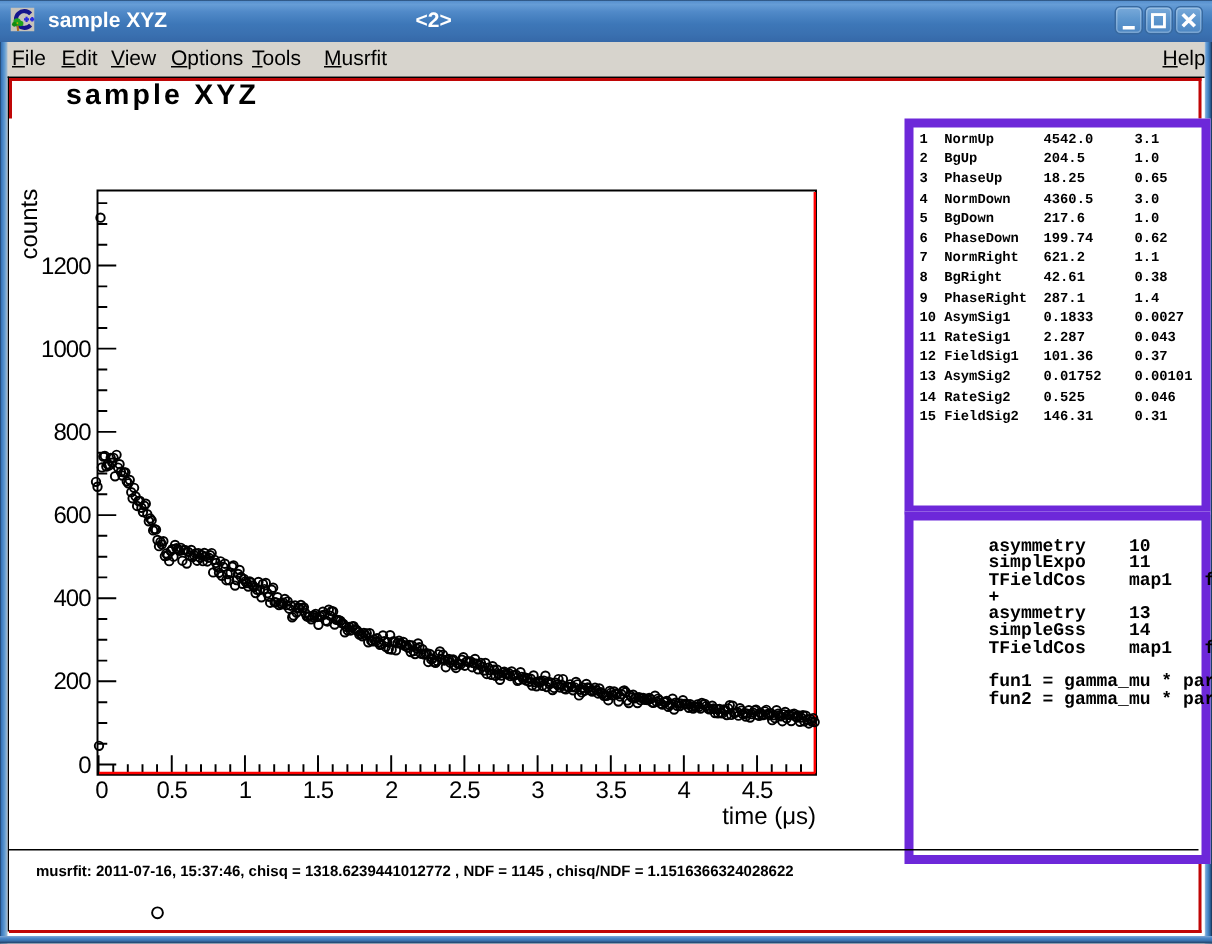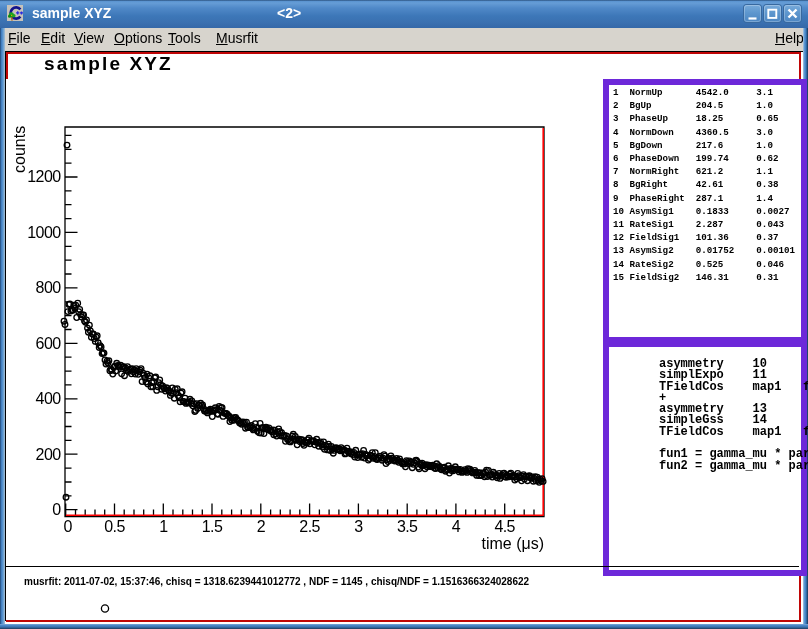--- a/index.html
+++ b/index.html
@@ -109,21 +109,21 @@
 TFieldCos    map1   fun1
 +
 asymmetry    13
 simpleGss    14
 TFieldCos    map1   fun2
 
 fun1 = gamma_mu * par12
 fun2 = gamma_mu * par15</pre>
       </div>
   <div id="hline" class="abs"></div>
-  <div id="musrtext" class="abs">musrfit: 2011-07-02, 15:37:46, chisq = 1318.6239441012772 , NDF = 1145 , chisq/NDF = 1.1516366324028622</div>
+  <div id="musrtext" class="abs">musrfit: 2011-07-16, 15:37:46, chisq = 1318.6239441012772 , NDF = 1145 , chisq/NDF = 1.1516366324028622</div>
  </div>
  <svg class="abs" style="left:0;top:0" width="808" height="629" viewBox="0 0 808 629">
   <path d="M65.0,127.0H544.0V516.5H65.0Z" fill="none" stroke="#000" stroke-width="1.3"></path>
   <path d="M65.0,509.7h12.5M65.0,454.2h12.5M65.0,398.8h12.5M65.0,343.4h12.5M65.0,287.9h12.5M65.0,232.4h12.5M65.0,177.0h12.5M65.7,516.5v-13M114.5,516.5v-13M163.3,516.5v-13M212.0,516.5v-13M260.8,516.5v-13M309.6,516.5v-13M358.4,516.5v-13M407.2,516.5v-13M455.9,516.5v-13M504.7,516.5v-13" stroke="#000" stroke-width="1.3" fill="none"></path>
   <path d="M65.0,495.8h6.5M65.0,482.0h6.5M65.0,468.1h6.5M65.0,440.4h6.5M65.0,426.5h6.5M65.0,412.7h6.5M65.0,384.9h6.5M65.0,371.1h6.5M65.0,357.2h6.5M65.0,329.5h6.5M65.0,315.6h6.5M65.0,301.8h6.5M65.0,274.0h6.5M65.0,260.2h6.5M65.0,246.3h6.5M65.0,218.6h6.5M65.0,204.7h6.5M65.0,190.9h6.5M65.0,163.1h6.5M65.0,149.3h6.5M65.0,135.4h6.5M75.5,516.5v-7M85.2,516.5v-7M95.0,516.5v-7M104.7,516.5v-7M124.2,516.5v-7M134.0,516.5v-7M143.7,516.5v-7M153.5,516.5v-7M173.0,516.5v-7M182.8,516.5v-7M192.5,516.5v-7M202.3,516.5v-7M221.8,516.5v-7M231.6,516.5v-7M241.3,516.5v-7M251.1,516.5v-7M270.6,516.5v-7M280.3,516.5v-7M290.1,516.5v-7M299.8,516.5v-7M319.4,516.5v-7M329.1,516.5v-7M338.9,516.5v-7M348.6,516.5v-7M368.1,516.5v-7M377.9,516.5v-7M387.6,516.5v-7M397.4,516.5v-7M416.9,516.5v-7M426.7,516.5v-7M436.4,516.5v-7M446.2,516.5v-7M465.7,516.5v-7M475.5,516.5v-7M485.2,516.5v-7M495.0,516.5v-7M514.5,516.5v-7M524.2,516.5v-7M534.0,516.5v-7" stroke="#000" stroke-width="1.3" fill="none"></path>
   <text x="60.5" y="515.1" text-anchor="end">0</text>
       <text x="60.5" y="459.6" text-anchor="end">200</text>
       <text x="60.5" y="404.2" text-anchor="end">400</text>
       <text x="60.5" y="348.8" text-anchor="end">600</text>
       <text x="60.5" y="293.3" text-anchor="end">800</text>

